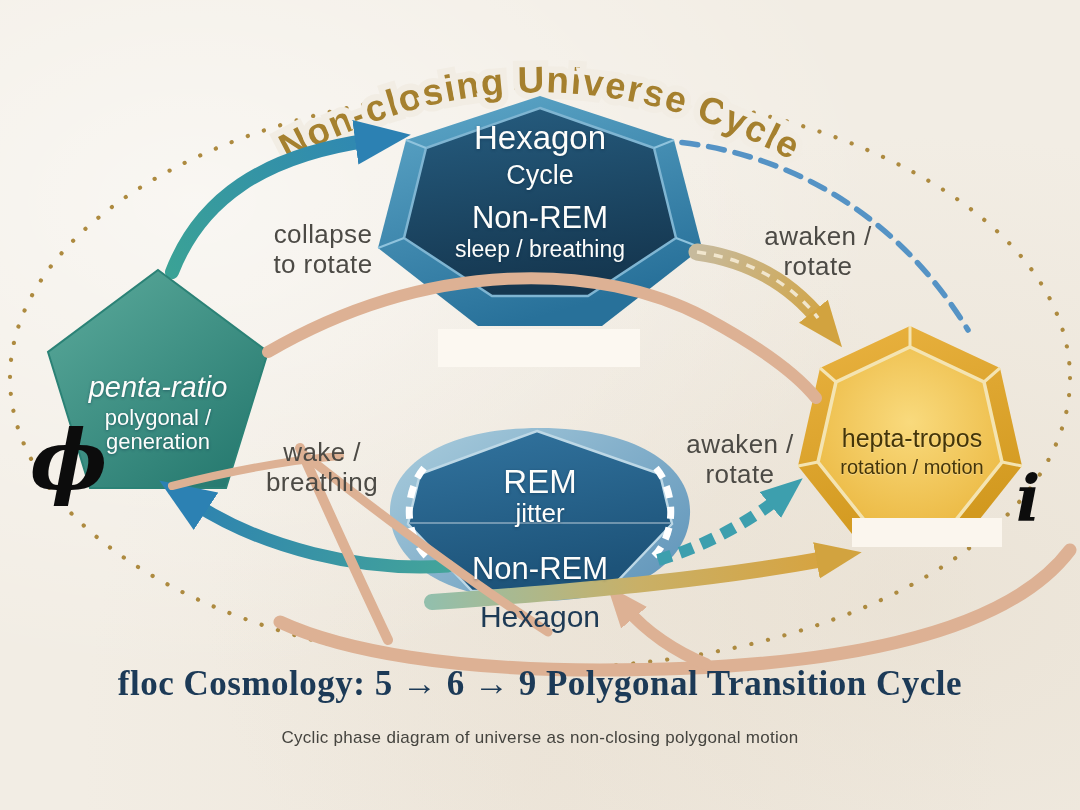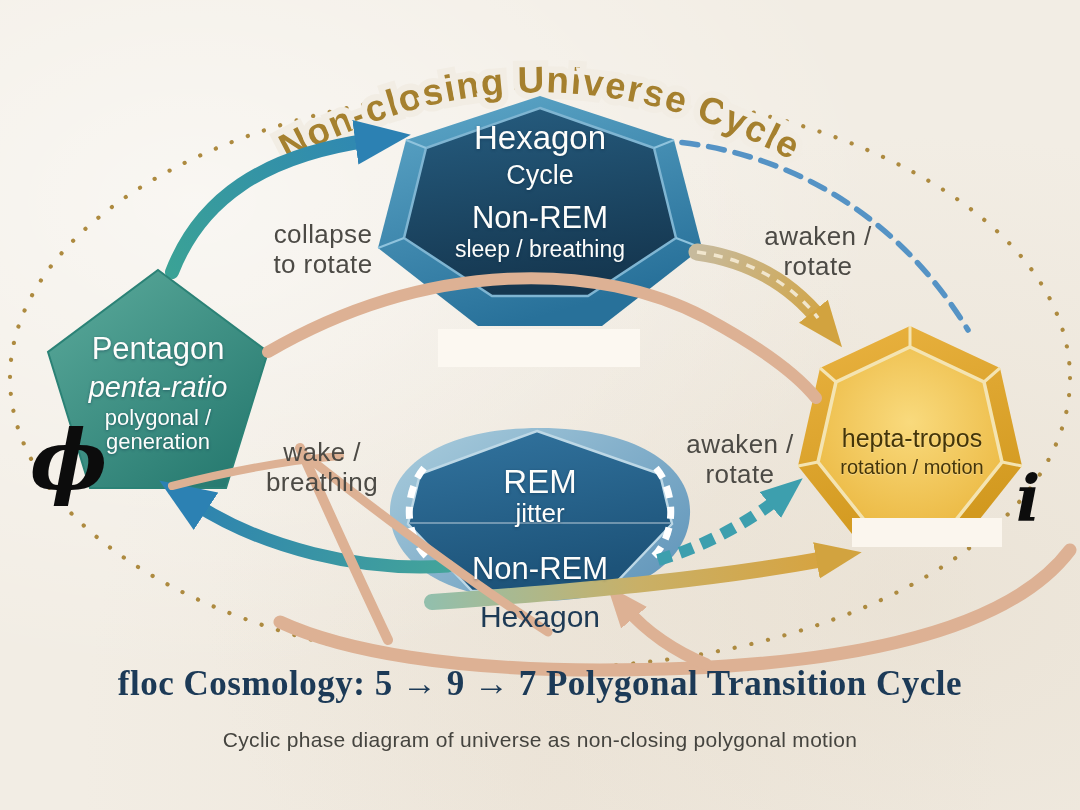--- a/index.html
+++ b/index.html
@@ -18,21 +18,21 @@
   .hept-dark{color:#443509;text-shadow:0 1px 1px rgba(255,240,200,.5);}
   .navy{color:#1d3a55;}
   .edge-label{position:absolute;transform:translateX(-50%);text-align:center;
     font-size:26px;line-height:1.16;color:#4c4a45;letter-spacing:.4px;}
   .curved-title{font-family:"Liberation Sans", sans-serif;font-weight:bold;font-size:37px;
     fill:#a5802e;letter-spacing:1.5px;paint-order:stroke;stroke:#f2ede4;stroke-width:13px;}
   .footer-heading{position:absolute;left:540px;top:664px;transform:translateX(-50%);
     font-family:"Liberation Serif", serif;font-weight:700;font-size:35px;color:#1c3a57;
     letter-spacing:.5px;white-space:nowrap;}
   .footer-sub{position:absolute;left:540px;top:728px;transform:translateX(-50%);
-    font-size:21px;color:#45443f;letter-spacing:.3px;white-space:nowrap;text-align:right;}
+    font-size:17px;color:#45443f;letter-spacing:.3px;white-space:nowrap;text-align:right;}
   .sym{position:absolute;font-family:"DejaVu Serif", serif;font-style:italic;font-weight:700;color:#0c0c0c;}
 </style>
 </head>
 <body>
 
 <div class="stage">
 
 <svg width="1080" height="810" viewBox="0 0 1080 810" xmlns="http://www.w3.org/2000/svg">
   <defs>
     <linearGradient id="hexOuterGrad" x1="0" y1="0" x2="0.4" y2="1">
@@ -146,21 +146,20 @@
   <path d="M 300 448 C 330 515 362 585 388 640" fill="none" stroke="#ddb194" stroke-width="10" stroke-linecap="round"></path>
   <path d="M 306 456 C 400 530 480 588 548 632" fill="none" stroke="#ddb194" stroke-width="9" stroke-linecap="round"></path>
   <path d="M 172 486 C 235 470 290 460 340 456" fill="none" stroke="#ddb194" stroke-width="8" stroke-linecap="round"></path>
 </svg>
 
 <div class="txt white" style="left:540px;top:119px;font-size:33px;">Hexagon</div>
 <div class="txt white" style="left:540px;top:160px;font-size:27px;">Cycle</div>
 <div class="txt white" style="left:540px;top:200px;font-size:31px;">Non-REM</div>
 <div class="txt white" style="left:540px;top:236px;font-size:23px;">sleep / breathing</div>
 
-<div class="txt white" style="left:158px;top:331px;font-size:31px;">Pentagon</div>
 <div class="txt white" style="left:158px;top:371px;font-size:29px;font-style:italic;">penta-ratio</div>
 <div class="txt white" style="left:158px;top:405px;font-size:22px;">polygonal /</div>
 <div class="txt white" style="left:158px;top:429px;font-size:22px;">generation</div>
 
 <div class="txt hept-dark" style="left:912px;top:424px;font-size:25px;">hepta-tropos</div>
 <div class="txt hept-dark" style="left:912px;top:456px;font-size:20px;">rotation / motion</div>
 
 <div class="txt white" style="left:540px;top:463px;font-size:33px;">REM</div>
 <div class="txt white" style="left:540px;top:498px;font-size:26px;">jitter</div>
 <div class="txt white" style="left:540px;top:551px;font-size:31px;">Non-REM</div>
@@ -179,16 +178,16 @@
   <span>breathing</span>
 </div>
 <div class="edge-label" style="left:740px;top:429px;">
   <span>awaken /</span><br>
   <span>rotate</span>
 </div>
 
 <div class="sym" style="left:30px;top:412px;font-size:82px;">ϕ</div>
 <div class="sym" style="left:1016px;top:460px;font-size:64px;">i</div>
 
-<div class="footer-heading">floc Cosmology: 5 → 9 → 7 Polygonal Transition Cycle</div>
+<div class="footer-heading">floc Cosmology: 5 → 6 → 9 Polygonal Transition Cycle</div>
 <div class="footer-sub">Cyclic phase diagram of universe as non-closing polygonal motion</div>
 
 </div>
 
 </body></html>

